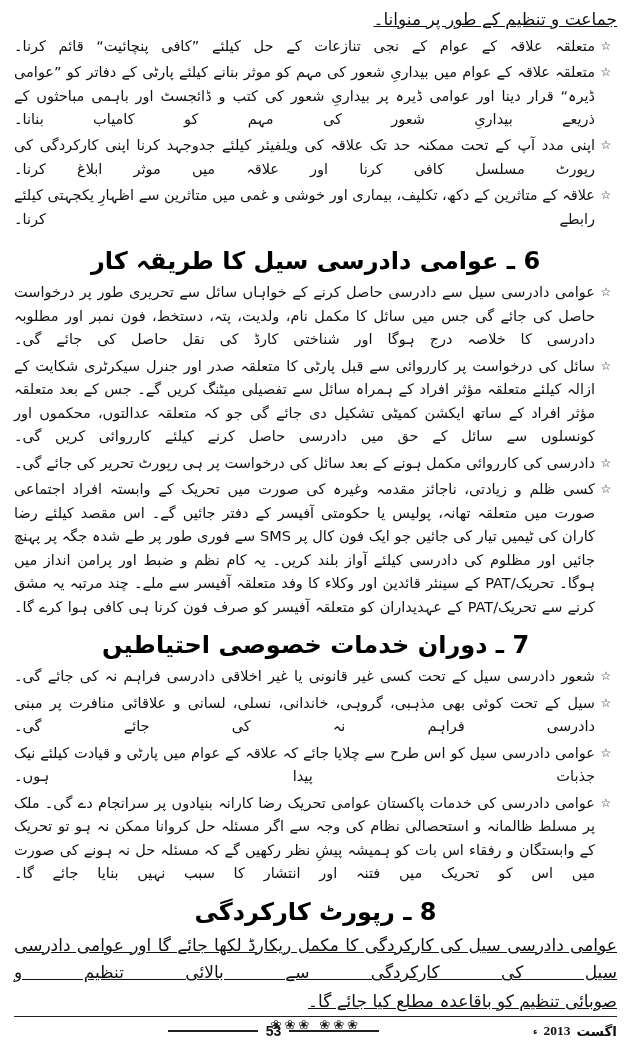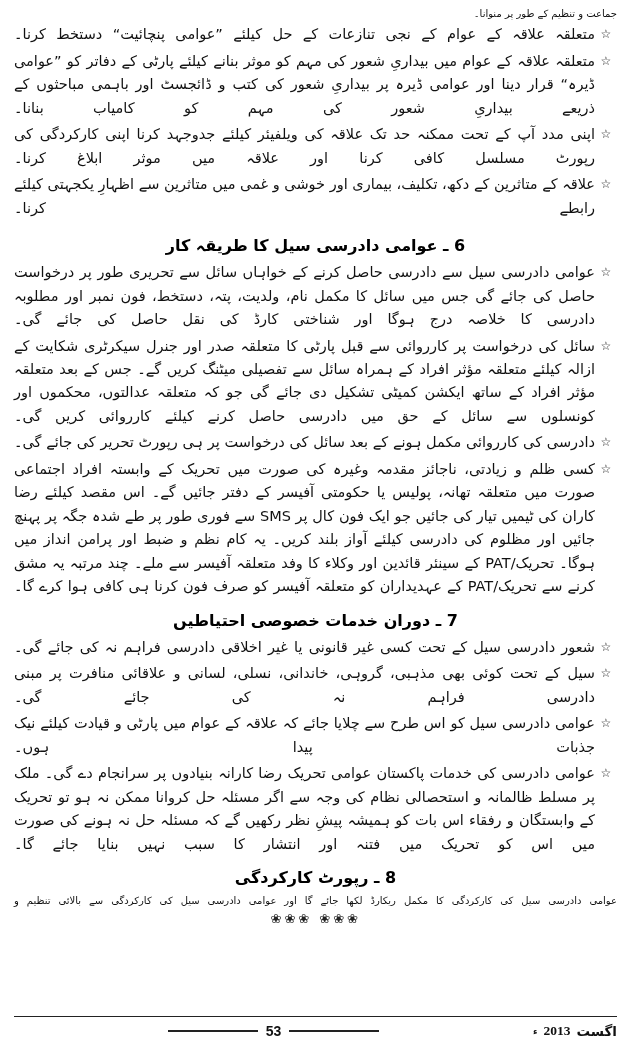--- a/index.html
+++ b/index.html
@@ -47,29 +47,30 @@
     font-size: 14.5px;
     line-height: 1.62;
     font-family: "DejaVu Sans", sans-serif;
     padding-bottom: 2px;
   }
   
   .para {
     text-align: justify;
     text-align-last: justify;
     direction: rtl;
-    font-size: 10px;
+    font-size: 17px;
     line-height: 1.62;
     margin-bottom: 1px;
+    text-decoration: underline;
   }
   
   .section-heading {
     direction: rtl;
     text-align: center;
-    font-size: 16px;
+    font-size: 24px;
     font-weight: bold;
     letter-spacing: 0.5px;
     margin: 10px 0 6px 0;
     color: #000;
   }
   .heading-6 { margin-top: 14px; }
   .heading-7 { }
   .heading-8 { }
   .flowers {
     text-align: center;
@@ -134,21 +135,21 @@
 <body>
 
 <div class="page">
 
   <div>
 
     <div class="para" style="text-align-last:right;">جماعت و تنظیم کے طور پر منوانا۔</div>
 
     <div class="bullet-row">
       <span class="bullet-mark">☆</span>
-      <span class="bullet-text">متعلقہ علاقہ کے عوام کے نجی تنازعات کے حل کیلئے ”عوامی پنچائیت“ دستخط کرنا۔</span>
+      <span class="bullet-text">متعلقہ علاقہ کے عوام کے نجی تنازعات کے حل کیلئے ”کافی پنچائیت“ قائم کرنا۔</span>
     </div>
 
     <div class="bullet-row">
       <span class="bullet-mark">☆</span>
       <span class="bullet-text">متعلقہ علاقہ کے عوام میں بیداریِ شعور کی مہم کو موثر بنانے کیلئے پارٹی کے دفاتر کو ”عوامی ڈیرہ“ قرار دینا اور عوامی ڈیرہ پر بیداریِ شعور کی کتب و ڈائجسٹ اور باہمی مباحثوں کے ذریعے بیداریِ شعور کی مہم کو کامیاب بنانا۔</span>
     </div>
 
     <div class="bullet-row">
       <span class="bullet-mark">☆</span>
       <span class="bullet-text">اپنی مدد آپ کے تحت ممکنہ حد تک علاقہ کی ویلفیئر کیلئے جدوجہد کرنا اپنی کارکردگی کی رپورٹ مسلسل کافی کرنا اور علاقہ میں موثر ابلاغ کرنا۔</span>
@@ -205,20 +206,21 @@
 
     <div class="bullet-row">
       <span class="bullet-mark">☆</span>
       <span class="bullet-text">عوامی دادرسی کی خدمات پاکستان عوامی تحریک رضا کارانہ بنیادوں پر سرانجام دے گی۔ ملک پر مسلط ظالمانہ و استحصالی نظام کی وجہ سے اگر مسئلہ حل کروانا ممکن نہ ہو تو تحریک کے وابستگان و رفقاء اس بات کو ہمیشہ پیشِ نظر رکھیں گے کہ مسئلہ حل نہ ہونے کی صورت میں اس کو تحریک میں فتنہ اور انتشار کا سبب نہیں بنایا جائے گا۔</span>
     </div>
   </div>
 
   <h2 class="section-heading heading-8">8 ـ رپورٹ کارکردگی</h2>
 
   <div class="para">عوامی دادرسی سیل کی کارکردگی کا مکمل ریکارڈ لکھا جائے گا اور عوامی دادرسی سیل کی کارکردگی سے بالائی تنظیم و</div>
+  <div class="para" style="text-align-last:right;">صوبائی تنظیم کو باقاعدہ مطلع کیا جائے گا۔</div>
 
   <div class="flowers">❀❀❀ ❀❀❀</div>
 
   <div class="footer">
     <hr class="footer-rule">
     <div class="footer-row">
       <div class="footer-right">
         <span>اگست</span>
         <span style="font-family:Liberation Serif, serif;">2013</span>
         <span class="sup">ء</span>

